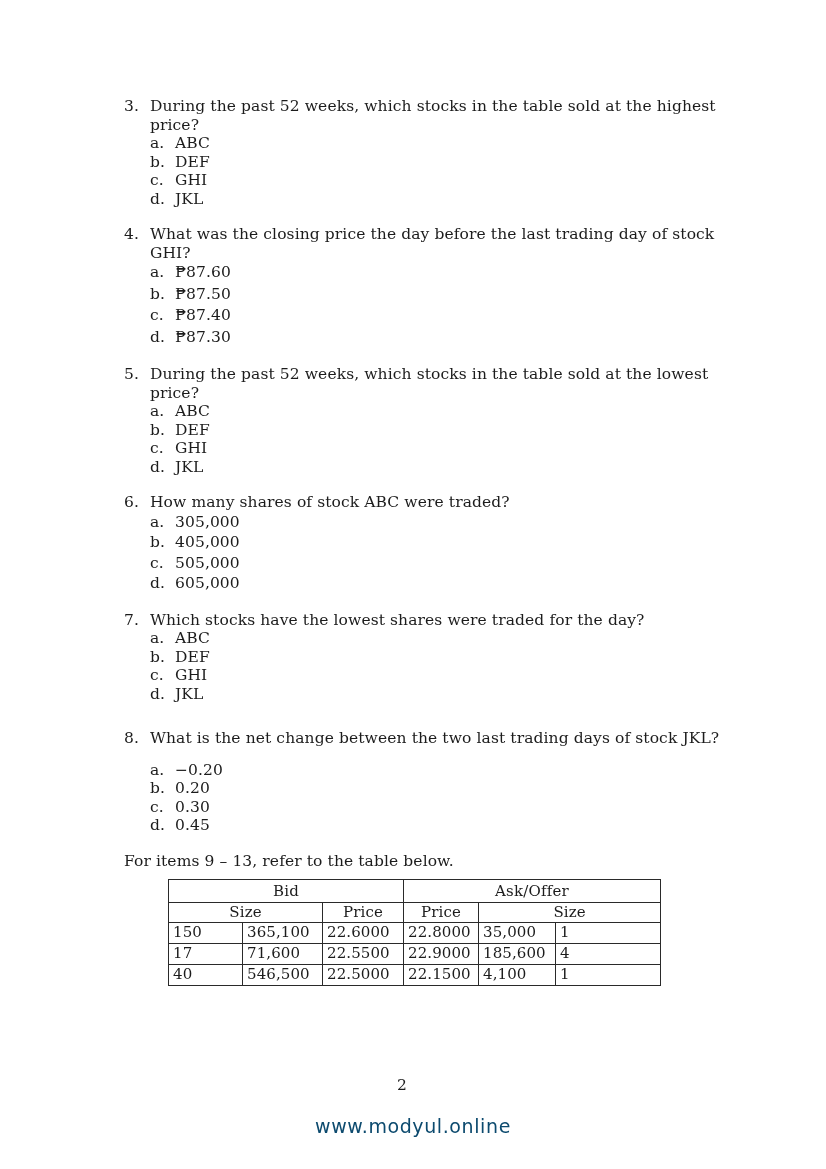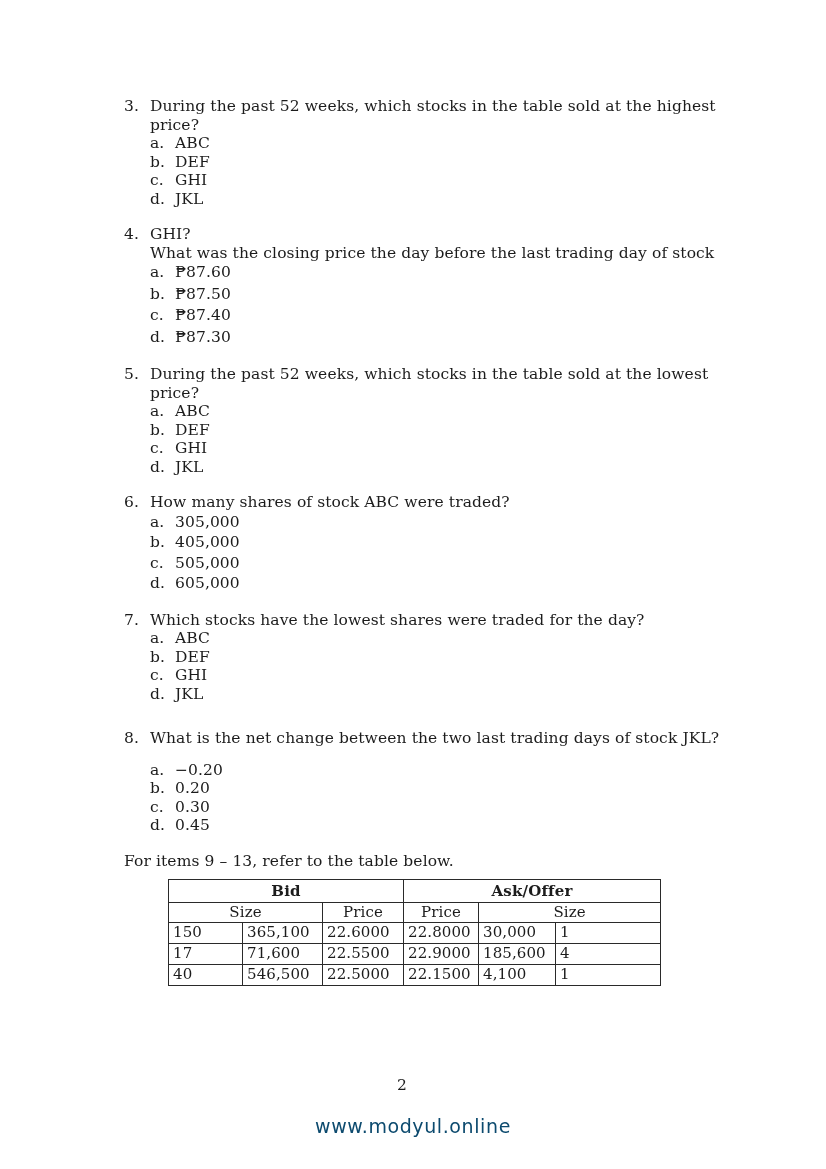--- a/index.html
+++ b/index.html
@@ -42,21 +42,21 @@
   }
   table.bid-ask th, table.bid-ask td {
     border: 1px solid #2a2a2a;
     font-size: 15px;
     line-height: 17px;
     padding: 1px 9px 2px 4px;
     overflow: hidden;
     white-space: nowrap;
   }
   table.bid-ask th { font-weight: normal; text-align: center; padding: 1px 14px; }
-  table.bid-ask tr.group-row th { font-weight: bold; padding: 3px 8px 2px; letter-spacing: 0.2px; }
+  table.bid-ask tr.group-row th { font-weight: normal; padding: 3px 8px 2px; letter-spacing: 0.2px; }
   table.bid-ask td { }
   .page-number {
     position: absolute;
     top: 1076px;
     left: 0;
     width: 804px;
     text-align: center;
     font-size: 15.5px;
   }
   .watermark {
@@ -102,22 +102,22 @@
             <span class="opt-letter">d.</span>
             <span>JKL</span>
           </div>
       </div>
     </div>
 
     <div class="question">
       <div class="q-row">
         <div class="q-num">4.</div>
         <div class="q-text">
+          <div>What was the closing price the day before the last trading day of stock</div>
           <div>GHI?</div>
-          <div>What was the closing price the day before the last trading day of stock</div>
         </div>
       </div>
       <div class="options wide">
         <div class="option">
             <span class="opt-letter">a.</span>
             <span>₱87.60</span>
           </div>
         <div class="option">
             <span class="opt-letter">b.</span>
             <span>₱87.50</span>
@@ -262,21 +262,21 @@
         <th colspan="2">Size</th>
         <th>Price</th>
         <th>Price</th>
         <th colspan="2">Size</th>
       </tr>
       <tr>
         <td>150</td>
         <td>365,100</td>
         <td>22.6000</td>
         <td>22.8000</td>
-        <td>30,000</td>
+        <td>35,000</td>
         <td>1</td>
       </tr>
       <tr>
         <td>17</td>
         <td>71,600</td>
         <td>22.5500</td>
         <td>22.9000</td>
         <td>185,600</td>
         <td>4</td>
       </tr>

